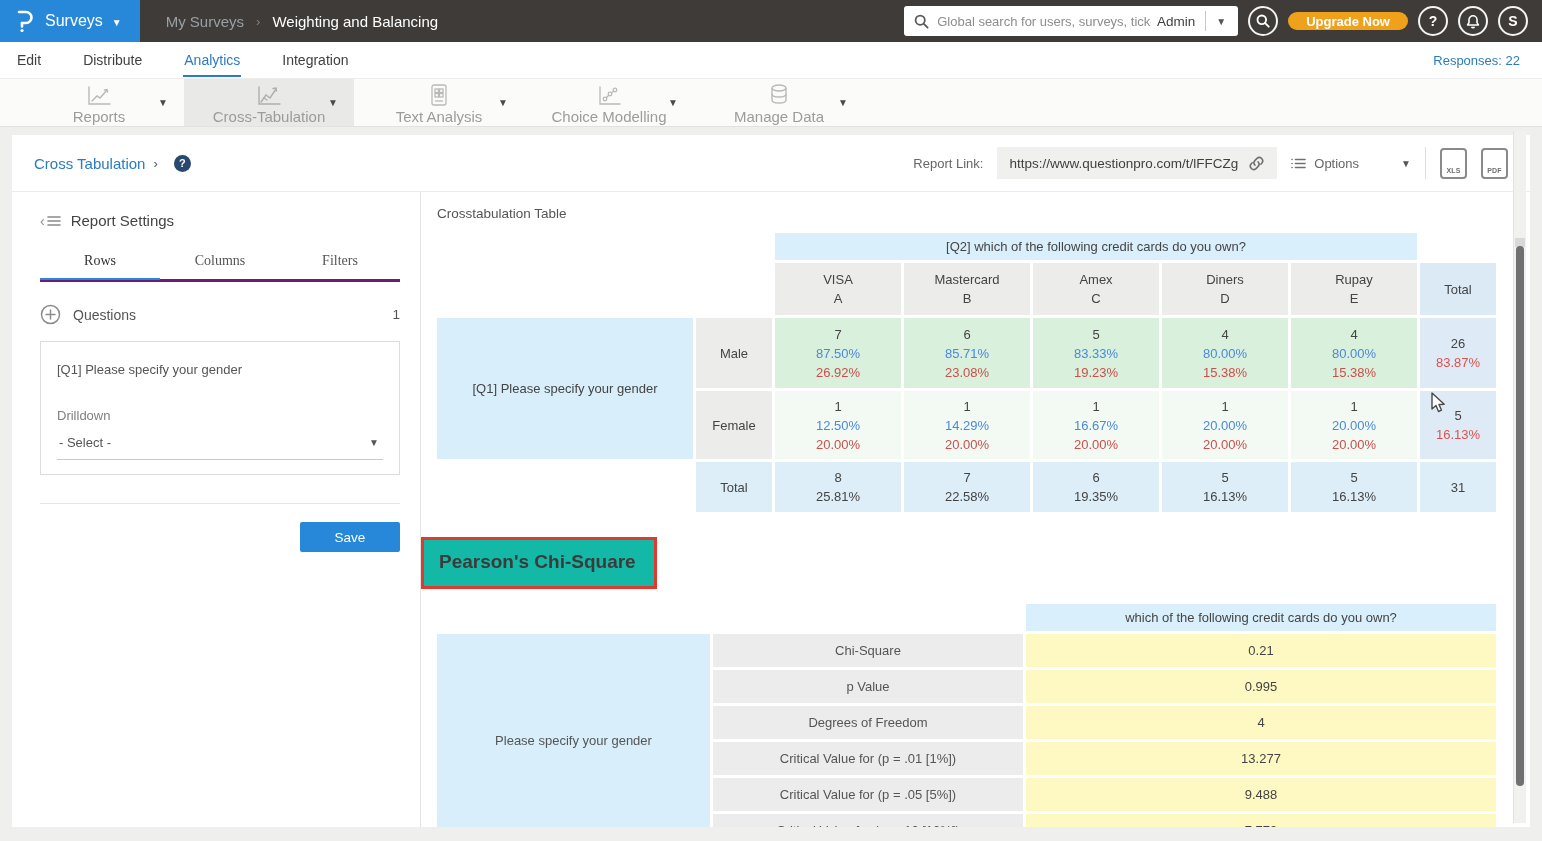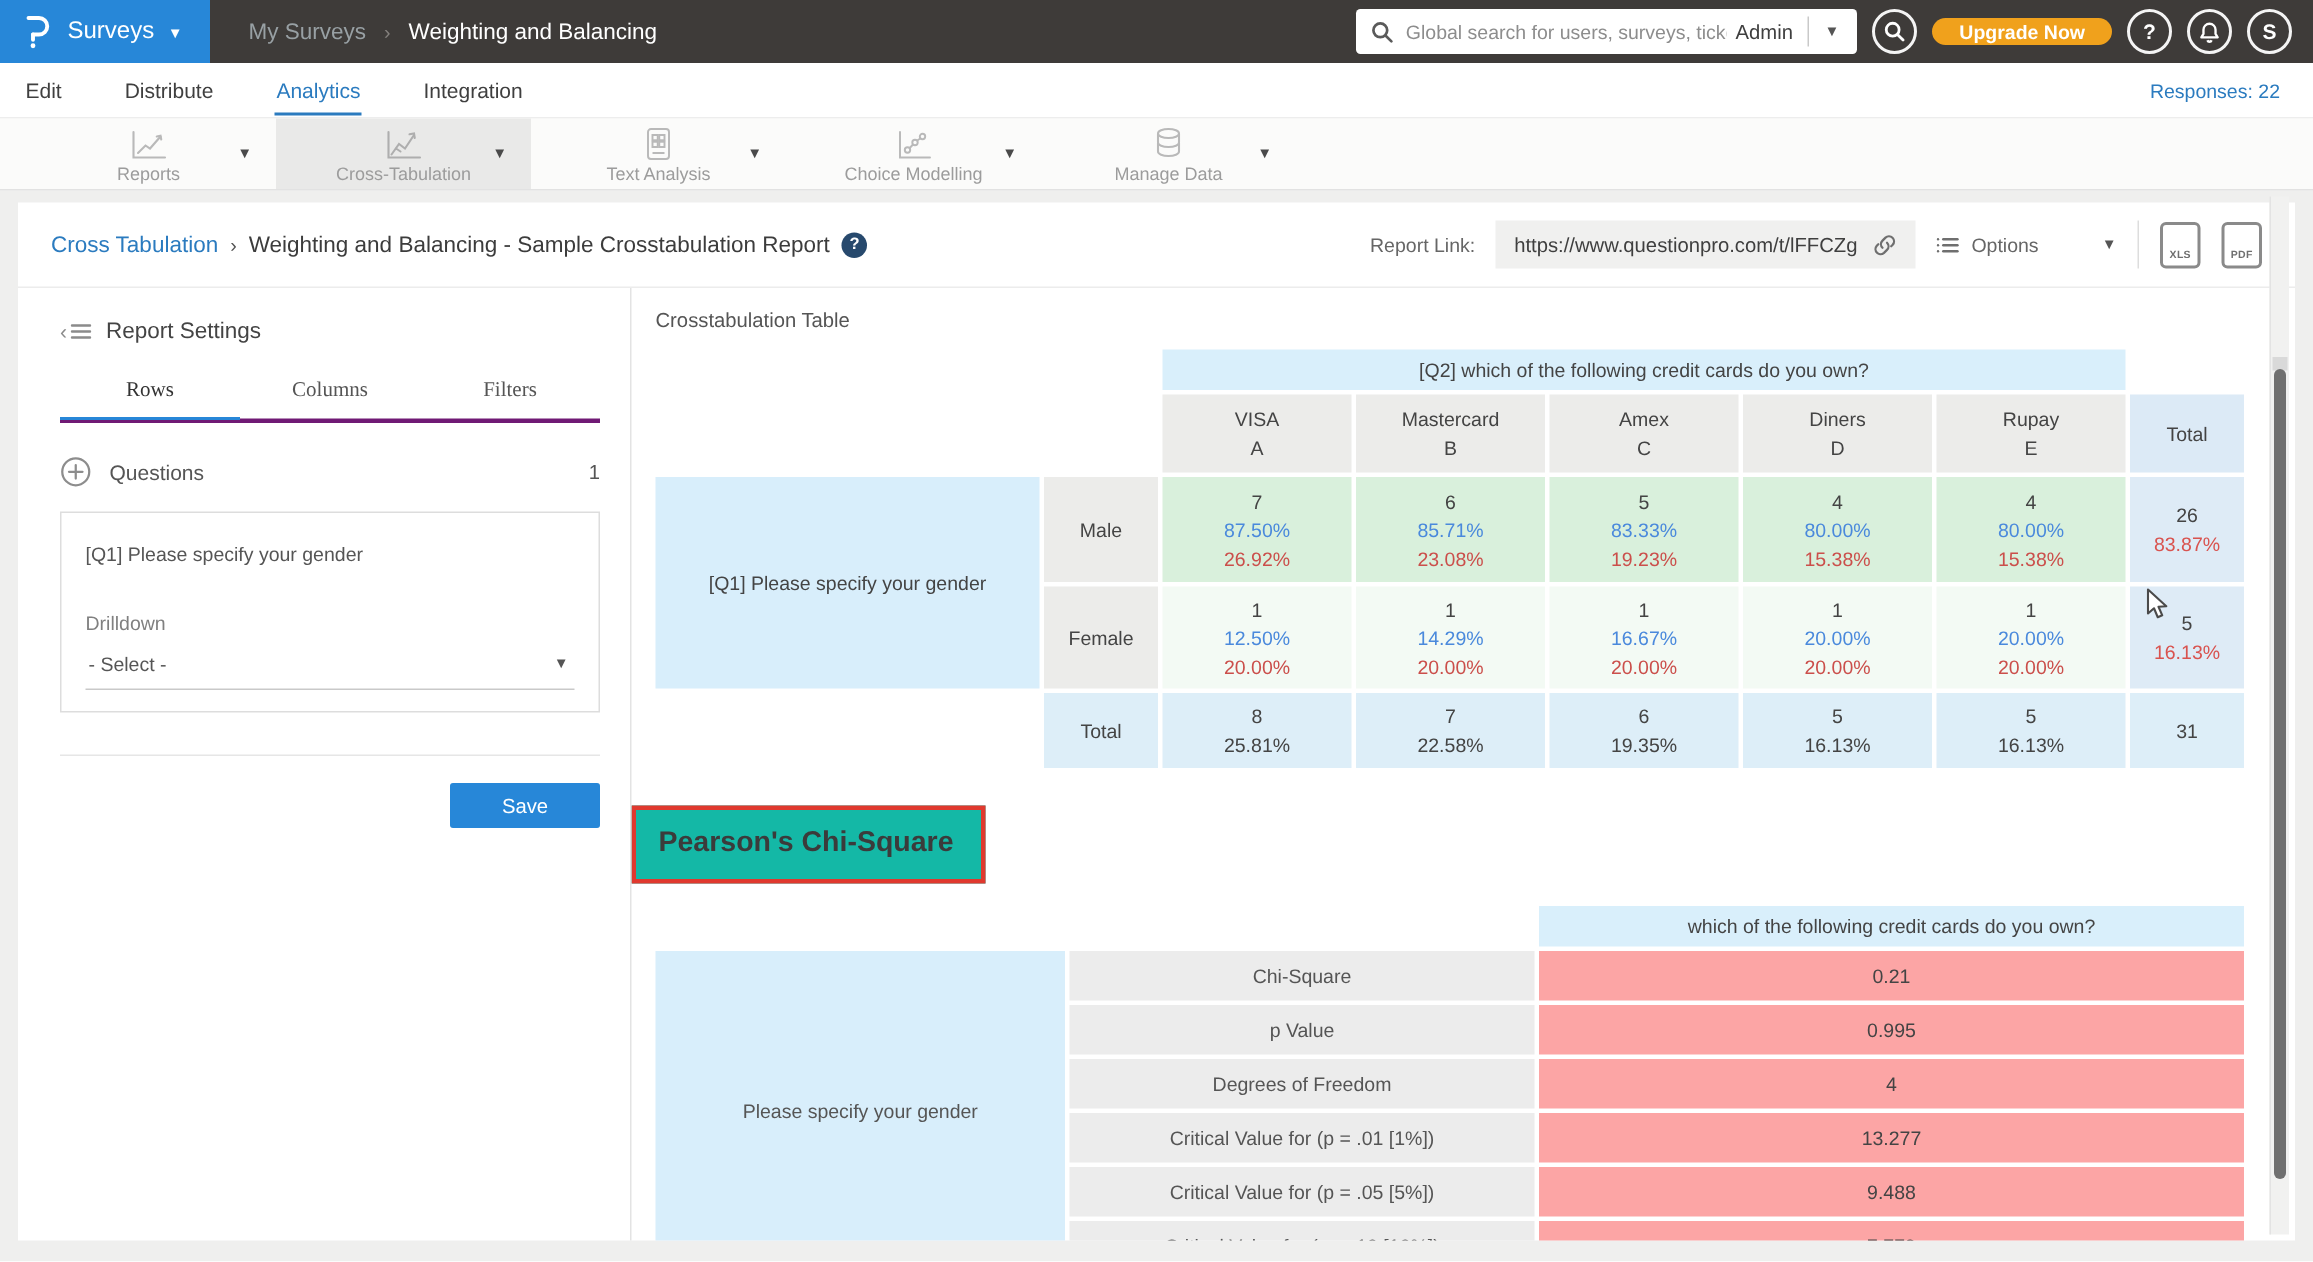--- a/index.html
+++ b/index.html
@@ -29,21 +29,21 @@
   .survey-nav { display:flex; align-items:center; height:37px; background:#fff; padding:0 22px 0 16px; border-bottom:1px solid #ededed; }
   .nav-item { margin-right:40px; font-size:14px; color:#3f3f3f; cursor:pointer; padding:9px 1px; }
   .nav-item.active { color:#2b7bbf; border-bottom:2px solid #2b7bbf; padding-bottom:7px; }
   .responses { margin-left:auto; color:#2b7bbf; font-size:13px; }
 
   
   .toolbar { display:flex; background:#fbfbfa; height:48px; padding-left:14px; border-bottom:1px solid #e2e2e2; }
   .tool-item { width:170px; display:flex; flex-direction:column; align-items:center; justify-content:center; position:relative; cursor:pointer; padding-top:2px; }
   .tool-item.active { background:#e9e9e8; }
   .tool-caret { position:absolute; right:16px; top:18px; color:#4a4a4a; font-size:10px; }
-  .tool-label { font-size:12px; color:#9c9c9c; margin-top:1px; }
+  .tool-label { font-size:15px; color:#9c9c9c; margin-top:1px; }
   .tool-icon { height:24px; display:flex; align-items:flex-end; }
 
   
   .content-card { position:relative; margin:8px 12px 0; background:#fff; height:692px; }
   .report-header { display:flex; align-items:center; height:56px; padding:0 22px 0 22px; }
   .rh-breadcrumb { color:#2b7bbf; font-size:15px; cursor:pointer; white-space:nowrap; }
   .rh-sep { color:#555; margin:0 8px; font-size:13px; }
   .rh-title { color:#3c3c3c; font-size:15px; white-space:nowrap; }
   .help-circle { width:17px; height:17px; background:#27496d; color:#fff; border-radius:50%; font-size:11px; font-weight:bold; display:flex; align-items:center; justify-content:center; margin-left:8px; cursor:pointer; }
   .rh-right { margin-left:auto; display:flex; align-items:center; gap:14px; }
@@ -93,21 +93,21 @@
   .colpct { color:#cb4f4b; }
   .totpct { color:#d9534f; }
 
   .chi-heading-box { display:inline-block; border:3px solid #e0392e; background:#14b8a6; padding:11px 18px 13px 15px; margin:22px 0 0 -16px; }
   .chi-heading { font-size:19px; font-weight:bold; color:#3b3b3b; }
   table.chi { border-collapse:separate; border-spacing:3px; margin-top:12px; font-size:13px; margin-left:-3px; }
   table.chi td { text-align:center; vertical-align:middle; line-height:18px; }
   .chi-qhead { background:#d9effb; color:#444; height:27px; }
   .chi-rowq { background:#d8eefb; width:273px; color:#555; }
   .chi-label { background:#ececec; width:310px; height:33px; color:#555; }
-  .chi-value { background:#fca5a5; width:470px; color:#444; }
+  .chi-value { background:#fef9c3; width:470px; color:#444; }
   .chi-spacer { width:273px; }
 
   
   .scrollbar-track { position:absolute; left:1513px; top:131px; width:13px; height:692px; background:#f1f1f0; border-left:1px solid #e3e3e3; }
   .scrollbar-thumb { position:absolute; left:1516px; top:246px; width:8px; height:540px; background:#707070; border-radius:4px; cursor:pointer; }
   .scroll-nub { position:absolute; left:1515px; top:238px; width:10px; height:9px; background:#d9d9d9; }
 
   .cursor { position:absolute; left:1428px; top:392px; pointer-events:none; }
 </style>
 </head>
@@ -234,21 +234,20 @@
       <span class="tool-label">Manage Data</span>
       <span class="tool-caret">▼</span>
     </div>
   </div>
 
   <div class="content-card">
 
     <div class="report-header">
       <span class="rh-breadcrumb">Cross Tabulation</span>
       <span class="rh-sep">›</span>
-      <span class="rh-title">Weighting and Balancing - Sample Crosstabulation Report</span>
       <span class="help-circle">?</span>
       <div class="rh-right">
         <span class="rl-label">Report Link:</span>
         <div class="url-pill">
           <span>https://www.questionpro.com/t/lFFCZg</span>
           <span style="display:flex;">
             <svg width="17" height="17" viewBox="0 0 17 17" fill="none" stroke="#6f6f6f" stroke-width="1.5" stroke-linecap="round">
               <path d="M7 10.2 a3.4 3.4 0 0 1 0-4.8 l2-2 a3.4 3.4 0 0 1 4.8 4.8 l-1 1"></path>
               <path d="M10 6.8 a3.4 3.4 0 0 1 0 4.8 l-2 2 a3.4 3.4 0 0 1-4.8-4.8 l1-1"></path>
             </svg>

